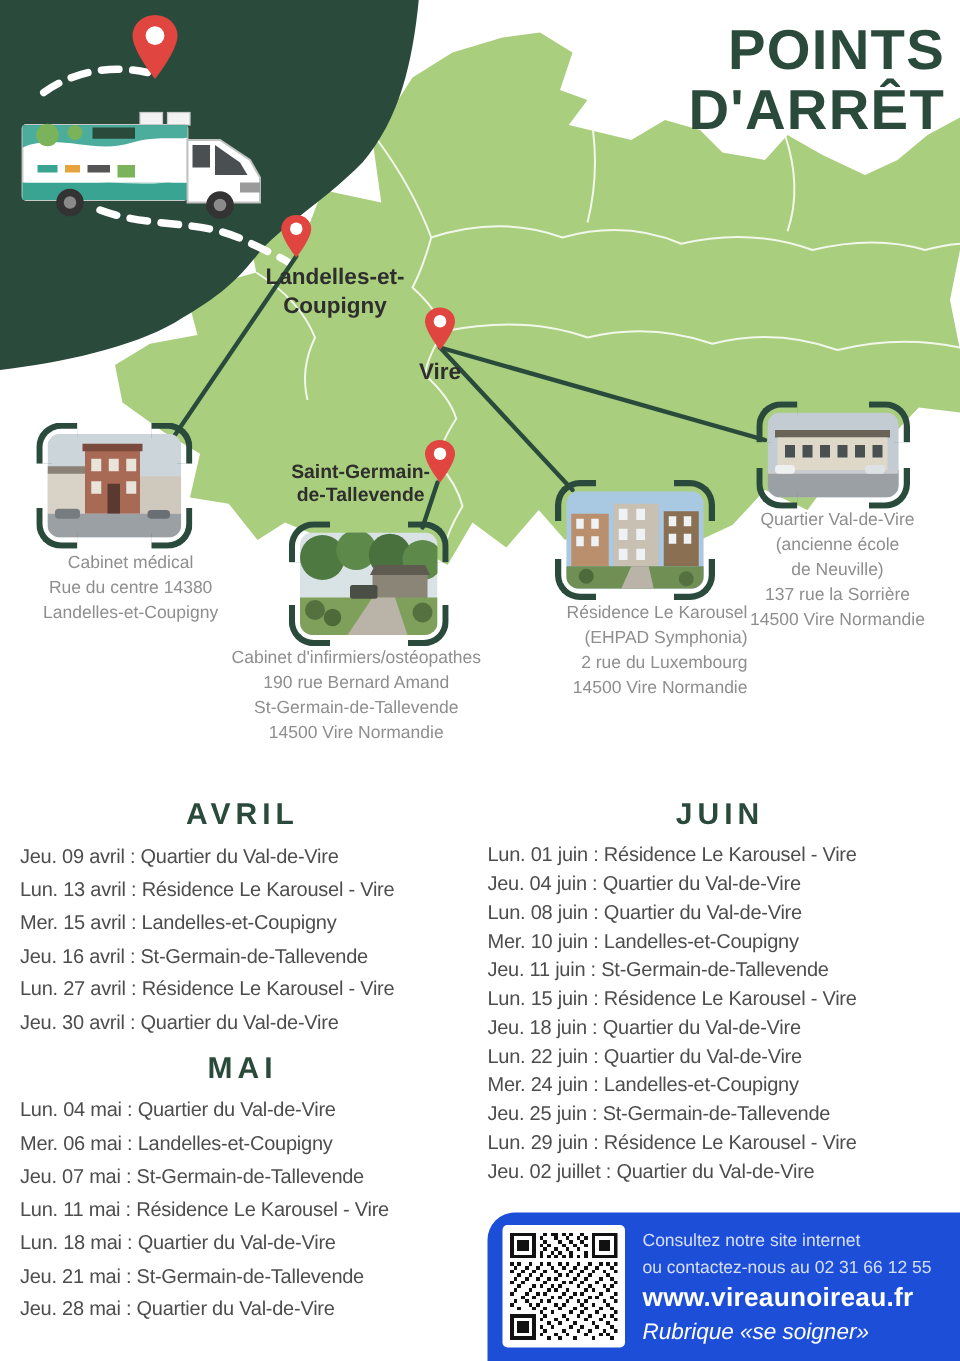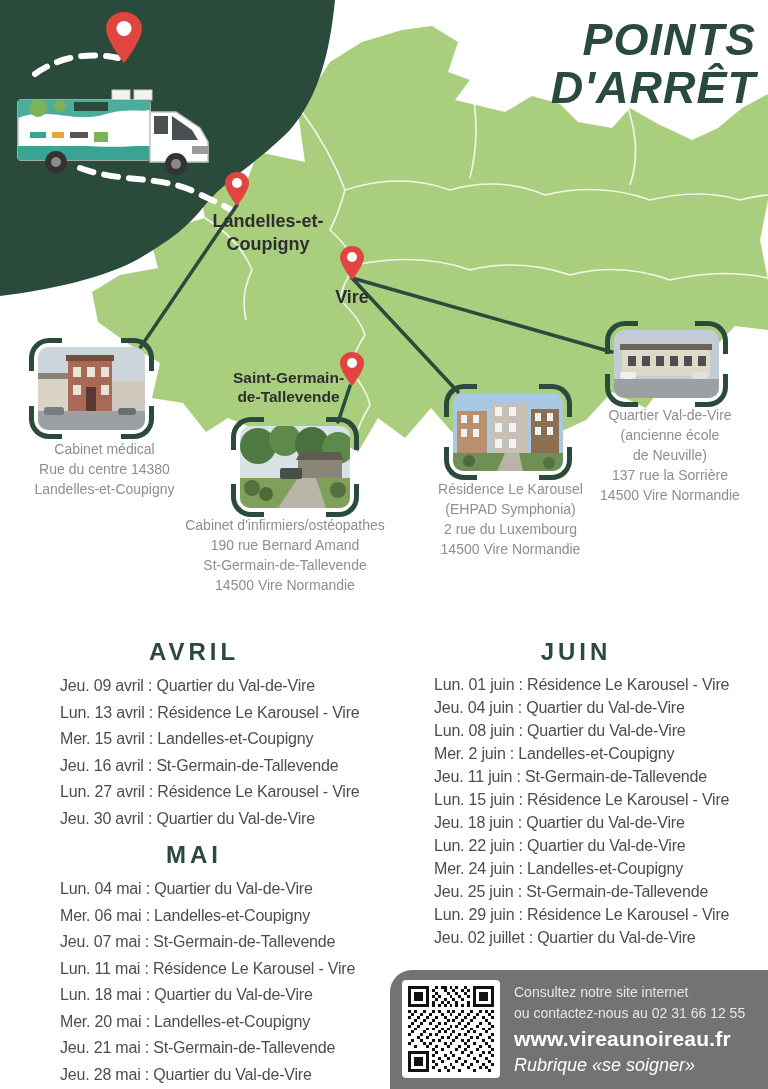--- a/index.html
+++ b/index.html
@@ -4,21 +4,21 @@
 <style>
   html,body{margin:0;padding:0;background:#ffffff;}
   body{font-family:"Liberation Sans", sans-serif;}
   .page{position:relative;width:768px;height:1089px;background:#fff;overflow:hidden;}
 
   
   .map-svg{position:absolute;left:0;top:0;width:768px;height:590px;}
 
   .poster-title{
     position:absolute;top:16px;right:12px;width:250px;
-    text-align:right;font-style:italic;font-weight:900;
+    text-align:right;font-weight:900;
     font-size:45px;line-height:1.06;letter-spacing:1px;
     color:#2a4a3c;white-space:pre-line;
   }
 
   .pin-label{
     position:absolute;color:#2e2e2e;font-weight:600;
     text-align:center;white-space:pre-line;line-height:1.25;
   }
   .pin-label.landelles{left:198px;top:210px;width:140px;font-size:18px;}
   .pin-label.vire{left:316px;top:286px;width:72px;font-size:18px;}
@@ -32,47 +32,47 @@
   .corner.tr{top:-9px;right:-9px;border-left:none;border-bottom:none;border-top-right-radius:20px;}
   .corner.bl{bottom:-9px;left:-9px;border-right:none;border-top:none;border-bottom-left-radius:20px;}
   .corner.br{bottom:-9px;right:-9px;border-left:none;border-top:none;border-bottom-right-radius:20px;}
 
   .caption{
     position:absolute;color:#8e8e8e;font-size:14px;line-height:1.42;
     text-align:center;white-space:pre-line;
   }
   .caption.c1{left:12px;top:440px;width:185px;}
   .caption.c2{left:160px;top:516px;width:250px;}
-  .caption.c3{left:423px;top:480px;width:175px;}
+  .caption.c3{left:423px;top:480px;width:175px;text-align:right;}
   .caption.c4{left:594px;top:406px;width:152px;}
 
   
   .planning-heading{
     position:absolute;left:0;top:597px;width:768px;text-align:center;
     font-style:italic;font-weight:900;font-size:30px;letter-spacing:1.5px;
     color:#2a4a3c;
   }
   .col{position:absolute;top:638px;}
   .col.left{left:16px;width:356px;}
   .col.right{left:390px;width:372px;}
   .month-header{display:flex;align-items:center;flex-direction:column;}
   .month-header .rule{flex:1;height:5px;background:#2a4a3c;border-radius:3px;}
   .month-header .month-name{
     margin:0 14px;font-size:24px;font-weight:800;letter-spacing:4px;color:#2a4a3c;
   }
   .entries{margin-top:7px;}
-  .entry{font-size:16px;color:#4d4d4d;letter-spacing:-0.2px;white-space:nowrap;margin-left:44px;}
+  .entry{font-size:16px;color:#4d4d4d;letter-spacing:-0.2px;white-space:nowrap;}
   .col.left .entry{line-height:26.5px;}
   .col.right .entry{line-height:23px;}
   .month-header.mai{margin-top:9px;}
 
   
   .footer{
     position:absolute;left:390px;top:970px;width:378px;height:119px;
-    background:#737373;border-top-left-radius:22px;
+    background:#1d4ed8;border-top-left-radius:22px;
   }
   .qr-box{
     position:absolute;left:12px;top:10px;width:98px;height:98px;
     background:#fff;border-radius:4px;padding:6px;box-sizing:border-box;
   }
   .qr-box svg{display:block;width:100%;height:100%;}
   .footer-text{position:absolute;left:124px;top:12px;right:8px;}
   .footer-line{font-size:14px;line-height:1.5;color:rgba(255,255,255,0.82);}
   .footer-website{font-size:21px;font-weight:800;color:#fff;margin-top:3px;letter-spacing:0.2px;}
   .footer-rubrique{font-size:18px;font-style:italic;color:#fff;margin-top:4px;}
@@ -301,37 +301,36 @@
       <span class="rule"></span>
       <span class="month-name">MAI</span>
       <span class="rule"></span>
     </div>
     <div class="entries">
       <div class="entry">Lun. 04 mai : Quartier du Val-de-Vire</div>
       <div class="entry">Mer. 06 mai : Landelles-et-Coupigny</div>
       <div class="entry">Jeu. 07 mai : St-Germain-de-Tallevende</div>
       <div class="entry">Lun. 11 mai : Résidence Le Karousel - Vire</div>
       <div class="entry">Lun. 18 mai : Quartier du Val-de-Vire</div>
-      <div class="entry">Mer. 20 mai : Landelles-et-Coupigny</div>
       <div class="entry">Jeu. 21 mai : St-Germain-de-Tallevende</div>
       <div class="entry">Jeu. 28 mai : Quartier du Val-de-Vire</div>
     </div>
   </div>
 
   <div class="col right">
     <div class="month-header">
       <span class="rule"></span>
       <span class="month-name">JUIN</span>
       <span class="rule"></span>
     </div>
     <div class="entries">
       <div class="entry">Lun. 01 juin : Résidence Le Karousel - Vire</div>
       <div class="entry">Jeu. 04 juin : Quartier du Val-de-Vire</div>
       <div class="entry">Lun. 08 juin : Quartier du Val-de-Vire</div>
-      <div class="entry">Mer. 2 juin : Landelles-et-Coupigny</div>
+      <div class="entry">Mer. 10 juin : Landelles-et-Coupigny</div>
       <div class="entry">Jeu. 11 juin : St-Germain-de-Tallevende</div>
       <div class="entry">Lun. 15 juin : Résidence Le Karousel - Vire</div>
       <div class="entry">Jeu. 18 juin : Quartier du Val-de-Vire</div>
       <div class="entry">Lun. 22 juin : Quartier du Val-de-Vire</div>
       <div class="entry">Mer. 24 juin : Landelles-et-Coupigny</div>
       <div class="entry">Jeu. 25 juin : St-Germain-de-Tallevende</div>
       <div class="entry">Lun. 29 juin : Résidence Le Karousel - Vire</div>
       <div class="entry">Jeu. 02 juillet : Quartier du Val-de-Vire</div>
     </div>
   </div>

